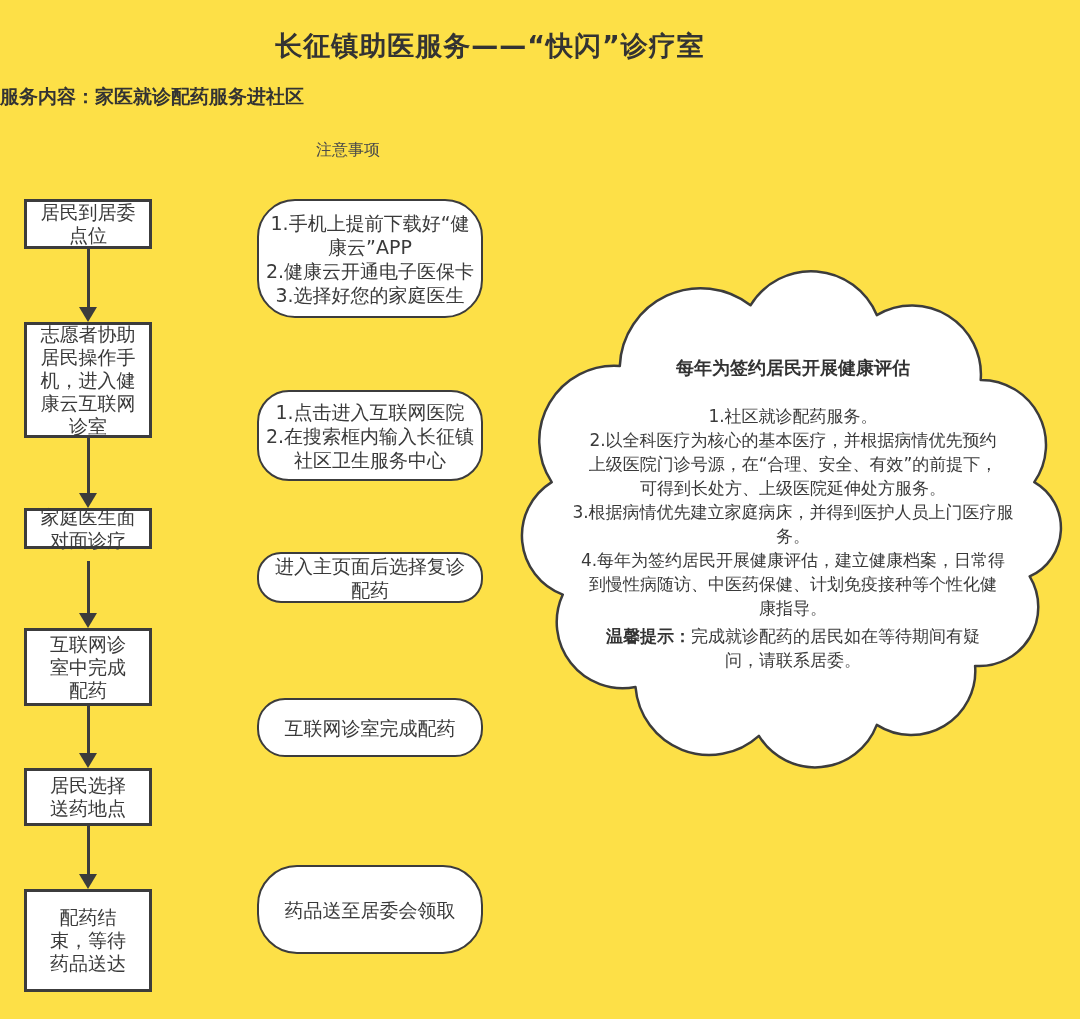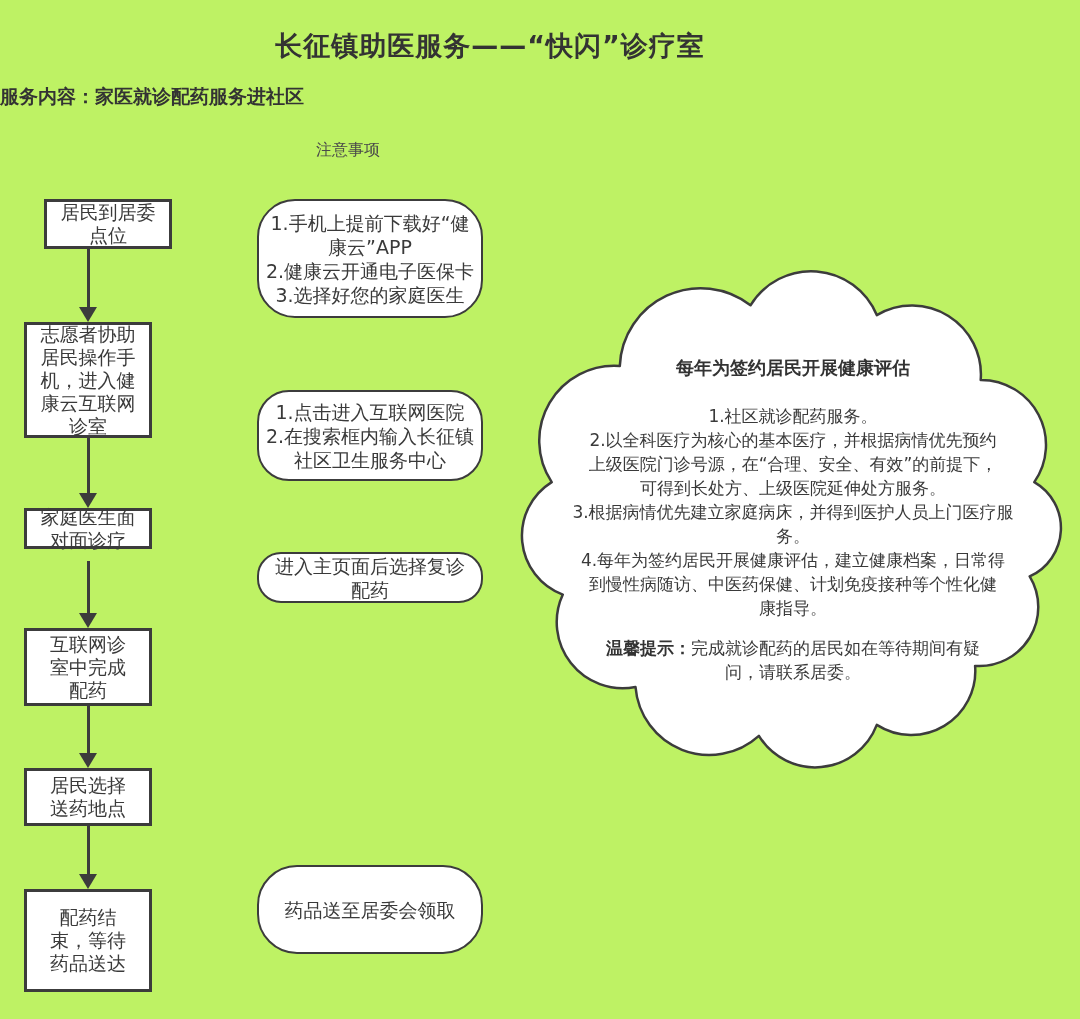--- a/index.html
+++ b/index.html
@@ -1,19 +1,19 @@
 <!DOCTYPE html>
 <html><head>
 <meta charset="utf-8">
 <style>
   html,body{margin:0;padding:0;background:#ffffff;}
   .page{
     position:relative;
     width:1080px;height:1019px;
-    background:#bef264;
+    background:#fde047;
     font-family:"DejaVu Sans","Liberation Sans",sans-serif;
     color:#3a3a3a;
     overflow:hidden;
   }
   .title{
     position:absolute;left:0;top:28px;width:980px;
     margin:0;text-align:center;
     font-size:27px;font-weight:bold;color:#333333;
     letter-spacing:1px;
   }
@@ -28,21 +28,21 @@
   }
   
   .step{
     position:absolute;left:24px;width:128px;
     box-sizing:border-box;
     border:3px solid #3c3c3c;background:#ffffff;
     display:flex;align-items:center;justify-content:center;
     text-align:center;font-size:19px;line-height:23px;
     white-space:pre-line;color:#3a3a3a;
   }
-  .s1{top:199px;height:50px;margin-left:20px;}
+  .s1{top:199px;height:50px;}
   .s2{top:322px;height:116px;}
   .s3{top:508px;height:41px;}
   .s4{top:628px;height:78px;}
   .s5{top:768px;height:58px;}
   .s6{top:889px;height:103px;}
   
   .arrow{position:absolute;left:88px;width:0;}
   .arrow .shaft{
     position:absolute;left:-1.5px;top:0;width:3px;
     height:calc(100% - 14px);background:#3c3c3c;
@@ -76,21 +76,21 @@
   .cloud-svg path{fill:#ffffff;stroke:#3c3c3c;stroke-width:2.5;stroke-linejoin:round;}
   .cloud-text{
     position:absolute;left:560px;top:356px;width:466px;
     text-align:center;font-size:17px;line-height:24px;color:#3a3a3a;
   }
   .cloud-title{
     font-size:18px;font-weight:bold;color:#333333;
     margin:0 0 24px 0;
   }
   .cloud-item{white-space:pre-line;margin:0;}
-  .cloud-tip{white-space:pre-line;margin:16px;}
+  .cloud-tip{white-space:pre-line;margin:4px;}
   .cloud-tip b{color:#333333;}
 </style>
 </head>
 <body>
 
 <div class="page">
 
   <h1 class="title">长征镇助医服务——“快闪”诊疗室</h1>
   <h2 class="subtitle">服务内容：家医就诊配药服务进社区</h2>
   <div class="notes-heading">注意事项</div>
@@ -136,20 +136,21 @@
 
   <div class="note n1">1.手机上提前下载好“健
 康云”APP
 2.健康云开通电子医保卡
 3.选择好您的家庭医生</div>
   <div class="note n2">1.点击进入互联网医院
 2.在搜索框内输入长征镇
 社区卫生服务中心</div>
   <div class="note n3">进入主页面后选择复诊
 配药</div>
+  <div class="note n4">互联网诊室完成配药</div>
   <div class="note n5">药品送至居委会领取</div>
 
   <svg class="cloud-svg" viewBox="0 0 1080 1019" xmlns="http://www.w3.org/2000/svg">
     <path d="M 750.5 305.3
       A 81 81 0 0 0 619.8 365.9
       A 75 75 0 0 0 551.7 482.1
       A 63 63 0 0 0 562.8 594.6
       A 66 66 0 0 0 635.5 687.0
       A 74 74 0 0 0 758.9 735.9
       A 66 66 0 0 0 876.8 724.9

